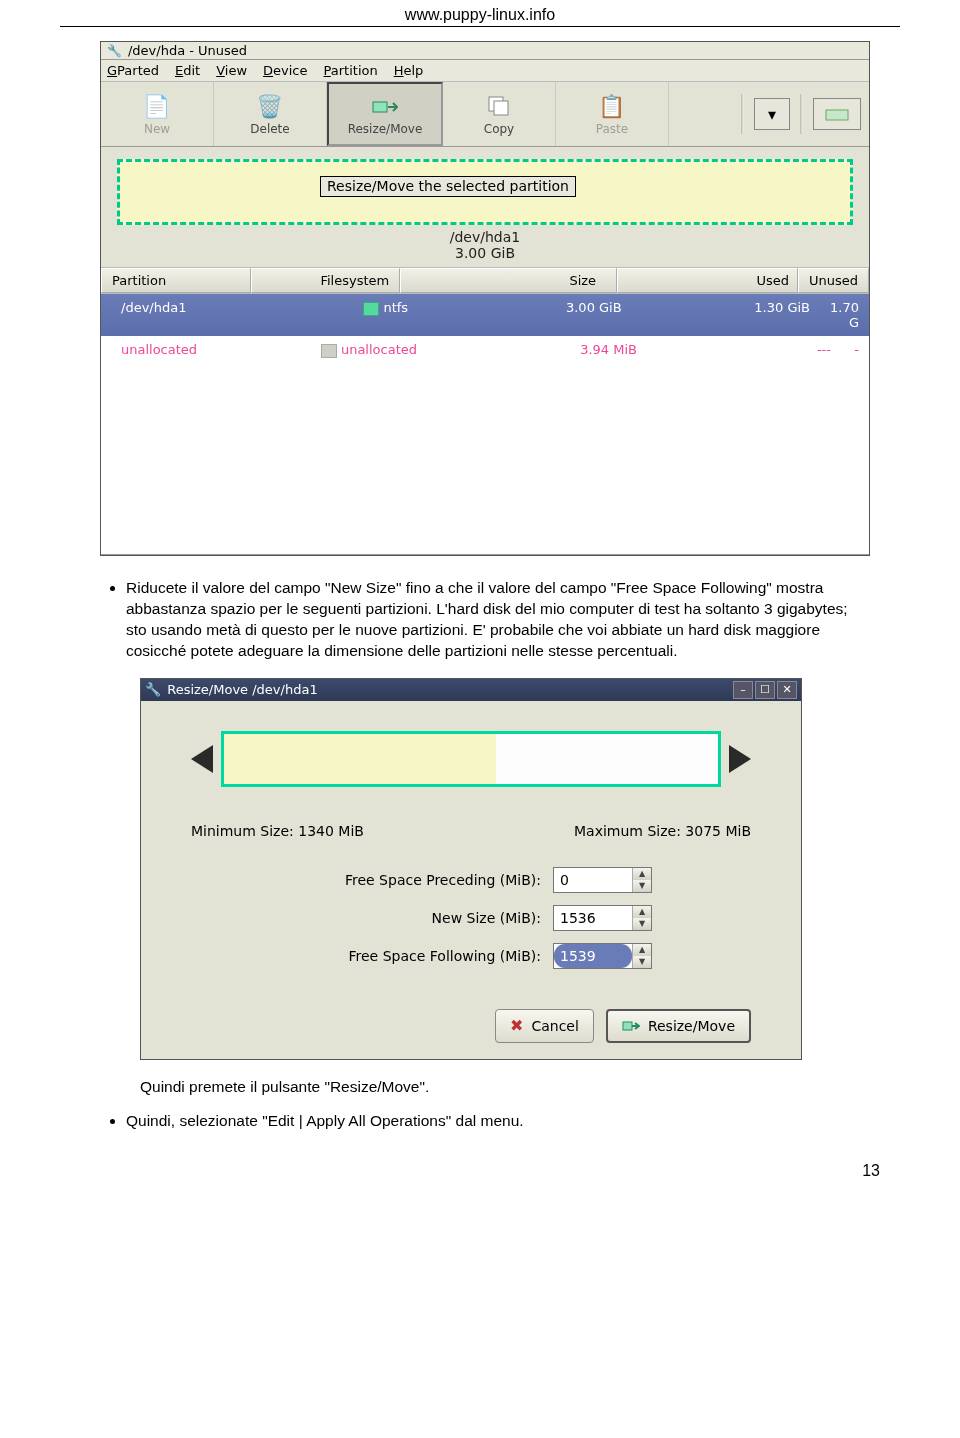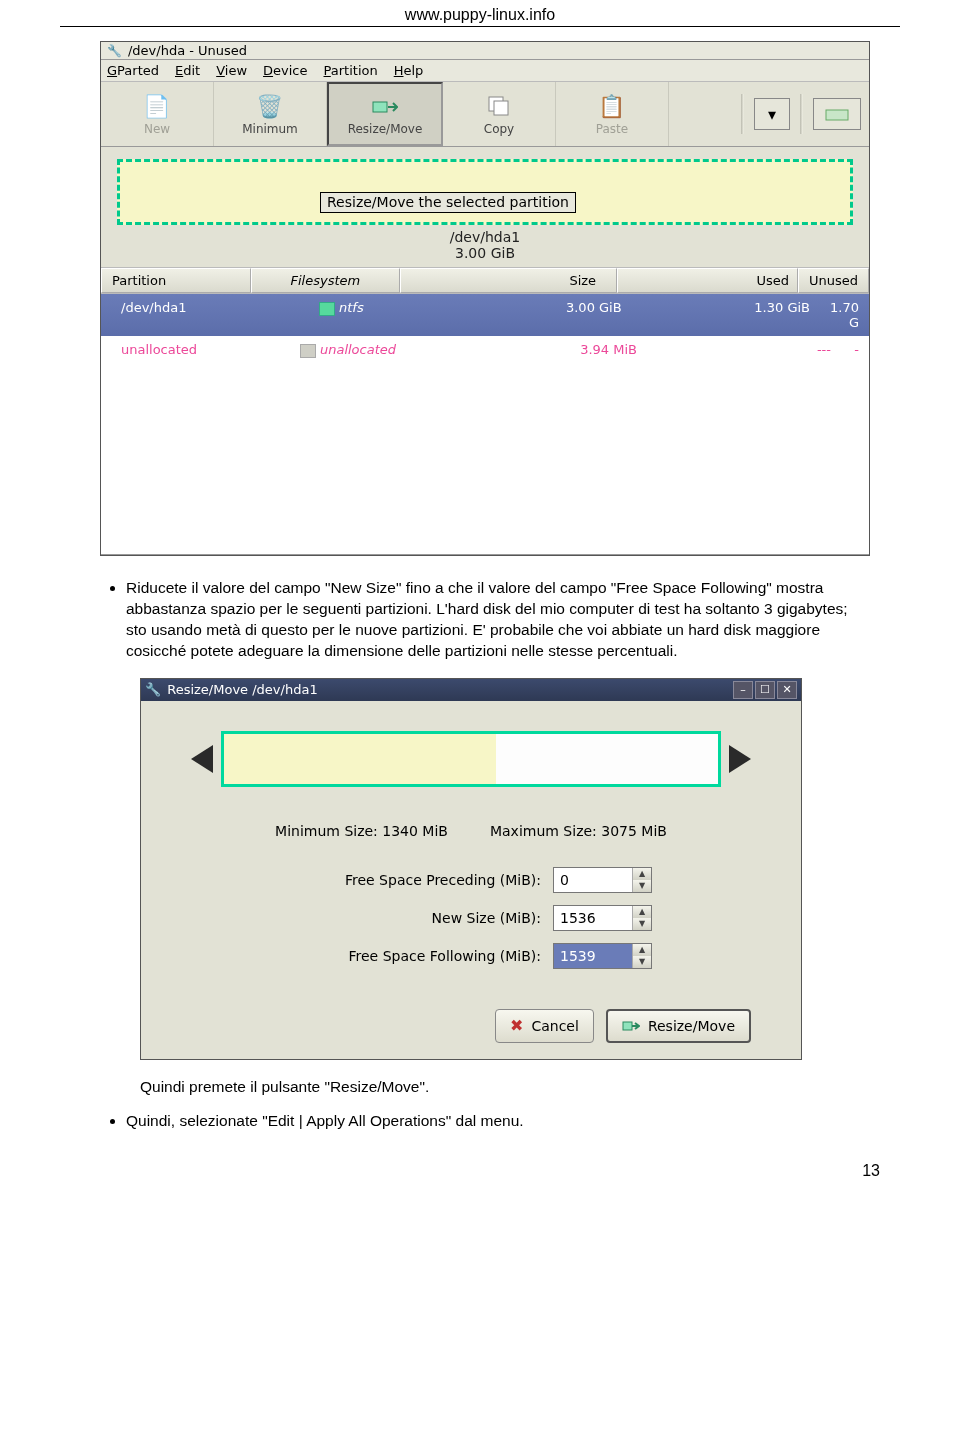--- a/index.html
+++ b/index.html
@@ -106,21 +106,20 @@
     position: relative;
     margin-bottom: 4px;
   }
   .tooltip {
     position: absolute;
     top: 14px; left: 200px;
     background: #e8e8dd;
     border: 1px solid #000;
     padding: 1px 6px 2px;
     font-size: 14px;
-    margin-top: 16px;
   }
   .part-info {
     text-align: center;
     font-size: 14px;
     color: #222;
     padding: 0 0 6px;
   }
   .list-header {
     display: flex;
     background: #e2e2d5;
@@ -128,21 +127,21 @@
     border-bottom: 1px solid #bbb;
   }
   .lh-cell {
     border: 1px outset #fff;
     background: linear-gradient(#f0f0e6,#dadace);
     padding: 4px 10px;
     font-size: 13px;
     text-align: center;
   }
   .cw-part { width: 138px; text-align: left; }
-  .cw-fs   { width: 138px; text-align: center; font-style: italic; }
+  .cw-fs   { width: 138px; text-align: right; }
   .cw-size { width: 200px; text-align: right; padding-right: 20px;}
   .cw-used { width: 174px; text-align: right; padding-right: 8px;}
   .cw-un   { flex: 1; text-align: right; padding-right: 10px;}
   .list-row {
     display: flex;
     font-size: 13px;
     padding: 4px 0;
   }
   .list-row.sel {
     background: linear-gradient(#6a7cb8,#5b6daa);
@@ -231,21 +230,21 @@
     flex: 1;
     height: 50px;
     background: #fff;
     border: 3px solid #00d99d;
     display: flex;
   }
   .slider .used { background: #f7f6c7; width: 55%; }
   .slider .free { background: #fdfdfd; width: 45%; }
   .sizes-row {
     display: flex;
-    justify-content: center;
+    justify-content: space-between;
     gap: 42px;
     font-size: 14px;
     margin-bottom: 28px;
   }
   .form-row {
     display: flex;
     align-items: center;
     margin: 12px 0;
     font-size: 14px;
   }
@@ -262,20 +261,21 @@
   .spin input {
     border: none;
     width: 66px;
     padding: 4px 6px;
     font-size: 14px;
     font-family: inherit;
   }
   .spin input.sel {
     background: #6a7cb8;
     color: #fff;
+    border-radius: 11px;
   }
   .spin .arrows {
     display: flex; flex-direction: column;
     border-left: 1px solid #aaa;
   }
   .spin .ar {
     width: 18px; height: 12px;
     background: linear-gradient(#f4f4ec,#d2d2c6);
     display:flex;align-items:center;justify-content:center;
     font-size:8px;color:#444;
@@ -328,21 +328,21 @@
       <span class="menuitem"><u>P</u>artition</span>
       <span class="menuitem"><u>H</u>elp</span>
     </div>
     <div class="toolbar">
       <div class="toolbtn dim">
         <div class="icon">📄</div>
         <span>New</span>
       </div>
       <div class="toolbtn">
         <div class="icon">🗑️</div>
-        <span>Minimum</span>
+        <span>Delete</span>
       </div>
       <div class="toolbtn active">
         <div class="icon">
           <svg width="26" height="20">
               <rect x="1" y="6" width="14" height="10" fill="#8fe3bc" stroke="#2a8a5f"></rect>
               <path d="M16 11 L24 11 M21 7 L25 11 L21 15" stroke="#2a8a5f" stroke-width="2" fill="none"></path>
             </svg>
         </div>
         <span>Resize/Move</span>
       </div>

